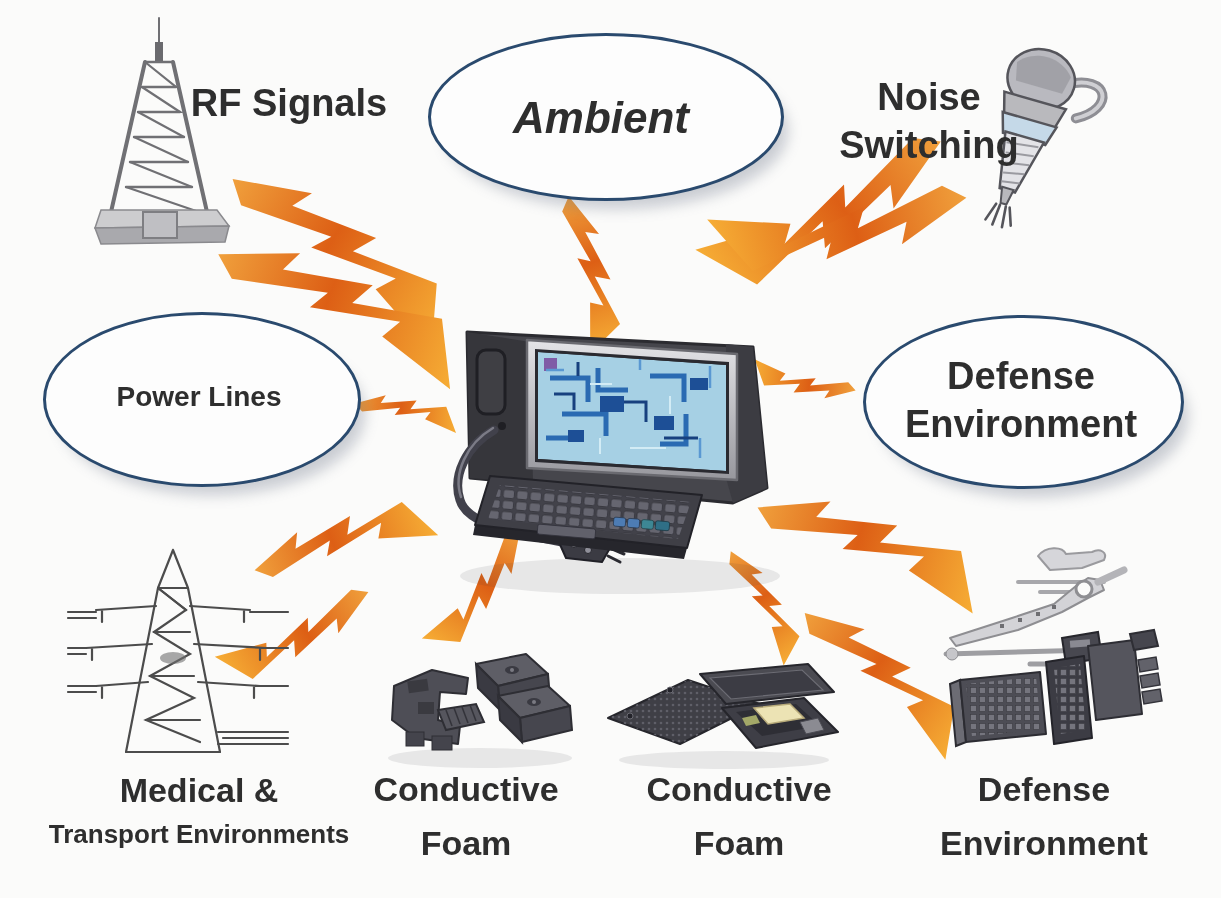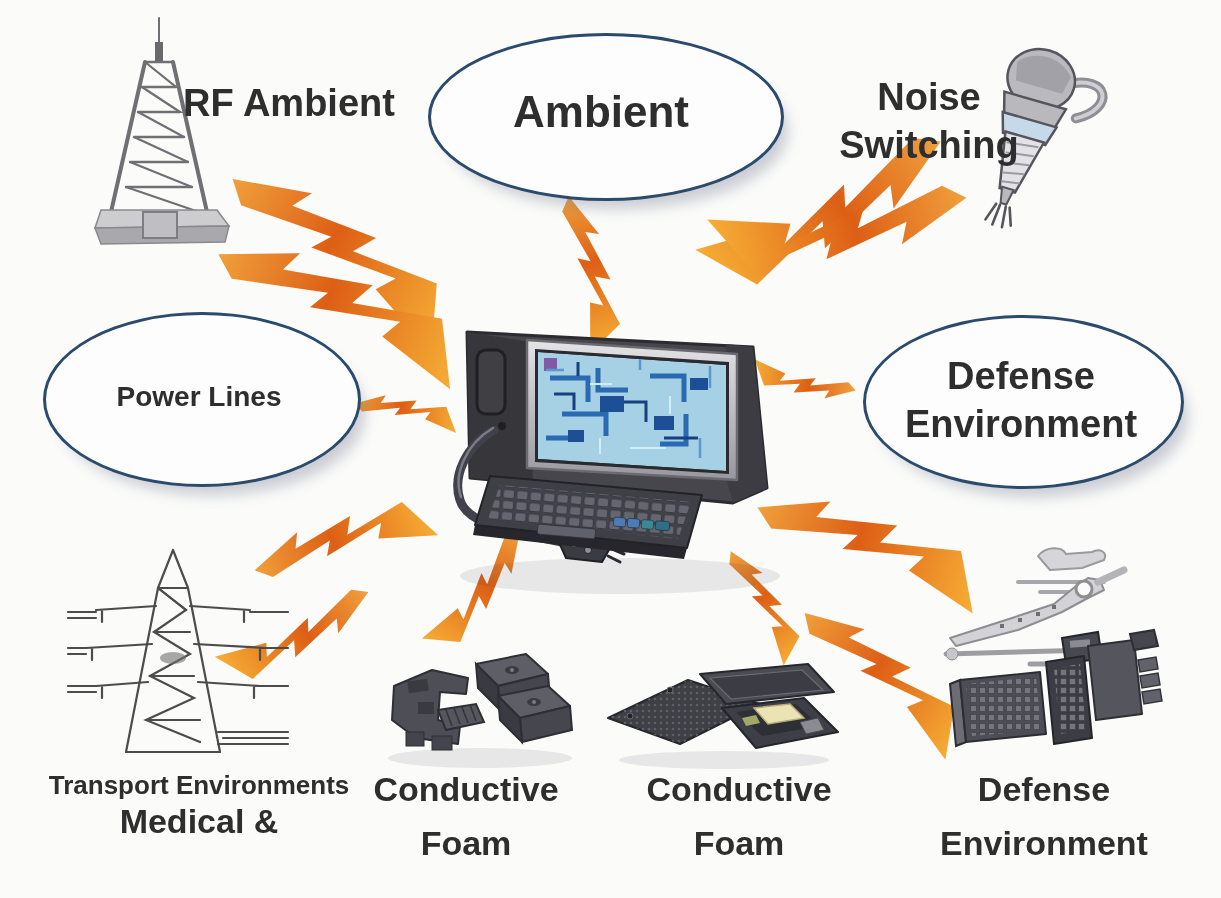--- a/index.html
+++ b/index.html
@@ -65,44 +65,44 @@
     <use href="#boltPath" transform="translate(854 404) rotate(187) scale(0.52)"></use>
     <use href="#boltPath" transform="translate(820 592) rotate(36) scale(1.00)"></use>
     <use href="#boltPath" transform="translate(380 610) rotate(147) scale(0.82)"></use>
   </svg>
 
   <div class="ellipse" style="left:428px;top:33px;width:350px;height:162px;"></div>
   <div class="ellipse" style="left:43px;top:312px;width:312px;height:169px;"></div>
   <div class="ellipse" style="left:863px;top:315px;width:315px;height:168px;"></div>
 
   <div class="lbl f38" style="left:289px;top:104px;">
-    <span class="ln">RF Ambient</span>
-  </div>
-
-  <div class="lbl f44" style="left:601px;top:112px;">
+    <span class="ln">RF Signals</span>
+  </div>
+
+  <div class="lbl f44" style="left:601px;top:118px;font-style:italic;">
     <span class="ln">Ambient</span>
   </div>
 
   <div class="lbl f38" style="left:929px;top:122px;">
     <span class="ln">Noise</span>
     <span class="ln">Switching</span>
   </div>
 
   <div class="lbl f42" style="left:199px;top:397px;">
     <span class="ln">Power Lines</span>
   </div>
 
   <div class="lbl f38" style="left:1021px;top:401px;">
     <span class="ln">Defense</span>
     <span class="ln">Environment</span>
   </div>
 
   <div class="lbl" style="left:199px;top:810px;">
+    <span class="ln" style="font-size:34px;margin-bottom:8px;">Medical &amp;</span>
     <span class="ln sub">Transport Environments</span>
-    <span class="ln" style="font-size:34px;margin-bottom:8px;">Medical &amp;</span>
   </div>
 
   <div class="lbl f34" style="left:466px;top:810px;">
     <span class="ln">Conductive</span>
     <span class="ln">Foam</span>
   </div>
 
   <div class="lbl f34" style="left:739px;top:810px;">
     <span class="ln">Conductive</span>
     <span class="ln">Foam</span>

